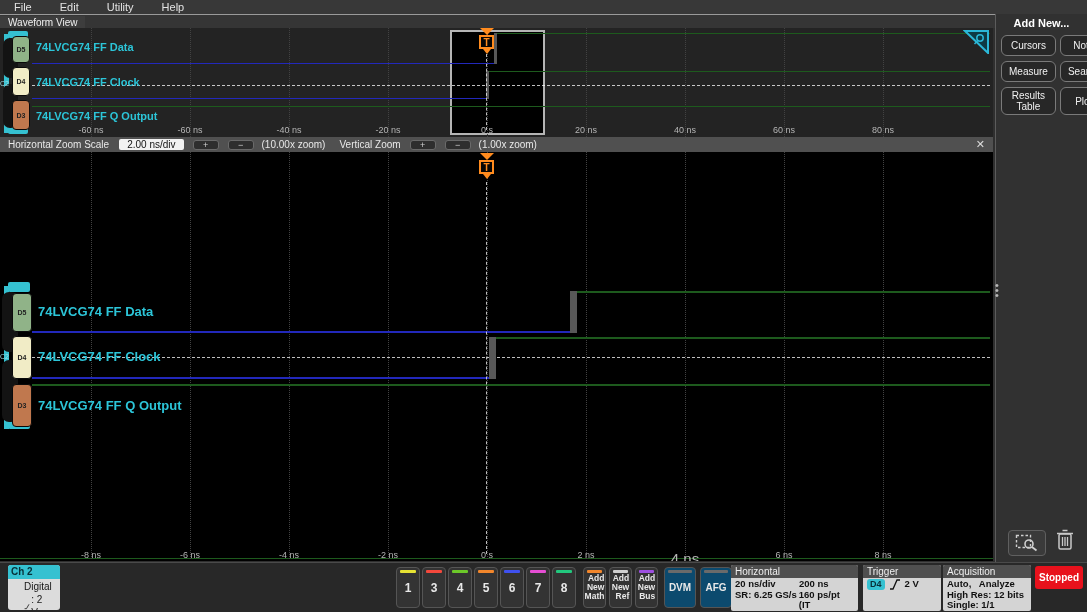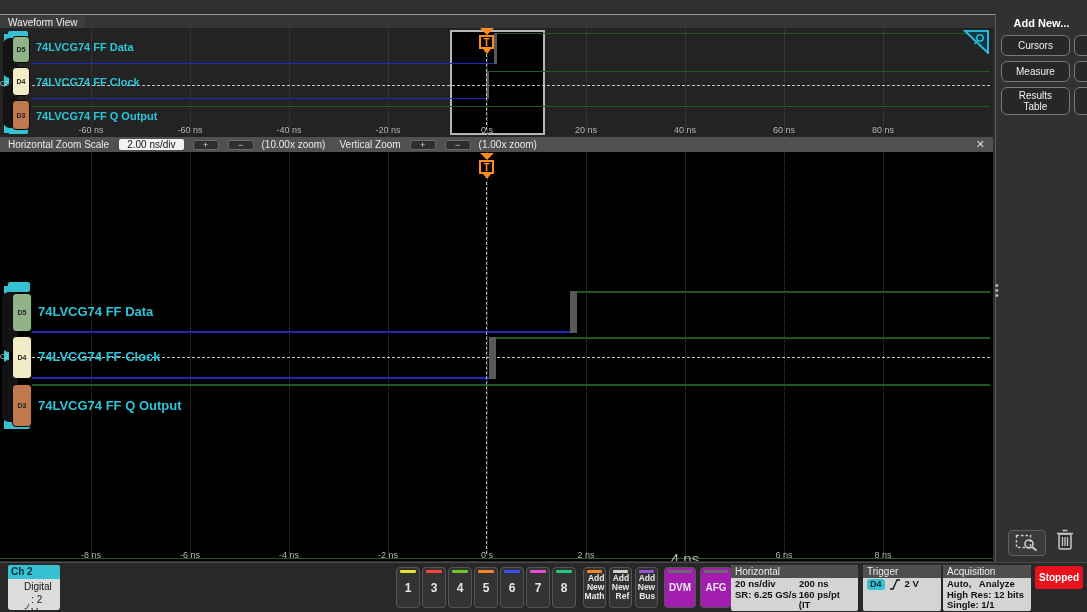--- a/index.html
+++ b/index.html
@@ -57,58 +57,64 @@
   .grouplbl{position:absolute;color:#9adbe3;font-size:7px;z-index:9;}
 
   
   .ovzoomicon{position:absolute;right:4px;top:2px;z-index:9;}
 
   
   .rpanel{position:absolute;left:995px;top:14px;width:92px;height:548px;background:#313131;border-left:1px solid #5c5c5c;}
   .rtitle{text-align:center;font-size:11px;font-weight:bold;color:#fff;margin-top:3px;}
   .rgrid{display:grid;grid-template-columns:1fr 1fr;gap:5px 4px;padding:6px 5px;}
   .rbtn{background:#272727;border:1px solid #7a7a7a;border-radius:6px;color:#f0f0f0;font-size:10px;
-        min-height:21px;display:flex;align-items:center;justify-content:center;text-align:center;padding:2px 14px;line-height:11px;}
+        min-height:21px;display:flex;align-items:center;justify-content:center;text-align:center;padding:2px 7px;line-height:11px;}
   .rfoot{position:absolute;bottom:4px;left:0;width:100%;height:30px;}
   .rzoombtn{position:absolute;left:12px;bottom:2px;width:38px;height:26px;background:#3a3a3a;
             border:1px solid #606060;border-radius:4px;display:flex;align-items:center;justify-content:center;}
   .rtrash{position:absolute;right:12px;bottom:2px;}
   .grip{position:absolute;left:995px;top:283px;width:4px;color:#b9b9b9;font-size:11px;line-height:5px;z-index:10;}
 
   
   .bbar{position:absolute;left:0;top:562px;width:1087px;height:50px;background:#282828;border-top:1px solid #4a4a4a;}
   .ch2{position:absolute;left:8px;top:2px;width:52px;height:45px;border-radius:3px;overflow:hidden;background:#dcdcdc;}
   .ch2 .hd{background:#35c1d1;color:#073038;font-size:10px;font-weight:bold;padding:0 3px;height:14px;line-height:14px;}
   .ch2 .bd{color:#161616;font-size:10px;padding:1px 16px;line-height:13px;}
 
   .chbtn{position:absolute;top:4px;width:24px;height:41px;background:#333;border:1px solid #555;border-radius:4px;
          color:#e8e8e8;font-size:12px;font-weight:bold;display:flex;align-items:center;justify-content:center;}
   .stripe{position:absolute;top:2px;left:3px;right:3px;height:3px;border-radius:1px;}
   .addbtn{position:absolute;top:4px;width:23px;height:41px;background:#333;border:1px solid #555;border-radius:4px;
           color:#e8e8e8;font-size:8.5px;font-weight:bold;display:flex;align-items:center;justify-content:center;
           text-align:right;white-space:pre-line;line-height:9px;}
-  .utilbtn{position:absolute;top:4px;width:32px;height:41px;background:#a21caf;border:1px solid #555;border-radius:4px;
+  .utilbtn{position:absolute;top:4px;width:32px;height:41px;background:#0c4a6e;border:1px solid #555;border-radius:4px;
            color:#e8e8e8;font-size:10px;font-weight:bold;display:flex;align-items:center;justify-content:center;}
 
   .panel{position:absolute;top:2px;height:46px;background:#d4d4d4;border-radius:2px;overflow:hidden;}
   .panel .hd{background:#4f4f4f;color:#efefef;font-size:10px;padding:0 4px;height:13px;line-height:13px;}
   .panel .bd{color:#111;font-size:9.5px;font-weight:bold;padding:1px 4px;line-height:10.5px;}
   .hrow{display:flex;}
   .hrow .c1{width:64px;}
   .d4badge{display:inline-block;background:#35c1d1;color:#073038;border-radius:3px;font-size:9px;
            font-weight:bold;padding:0 3px;line-height:11px;}
   .trigbd{display:flex;align-items:center;gap:4px;padding-top:3px;}
   .stopped{position:absolute;left:1035px;top:3px;width:48px;height:23px;background:#e8111c;border-radius:3px;
            color:#fff;font-size:10px;font-weight:bold;display:flex;align-items:center;justify-content:center;}
 </style>
 </head>
 <body>
 
 <div class="app">
 
+  <div class="menubar">
+    <span>File</span>
+    <span>Edit</span>
+    <span>Utility</span>
+    <span>Help</span>
+  </div>
 
   <div class="tabbar">
     <div class="tab">Waveform View</div>
   </div>
 
   <div class="ovplot" id="ov-plot">
     <div class="zoombox"></div>
 
     <div class="tflag" style="left:479px;top:0px;">
       <div class="arr"></div>

